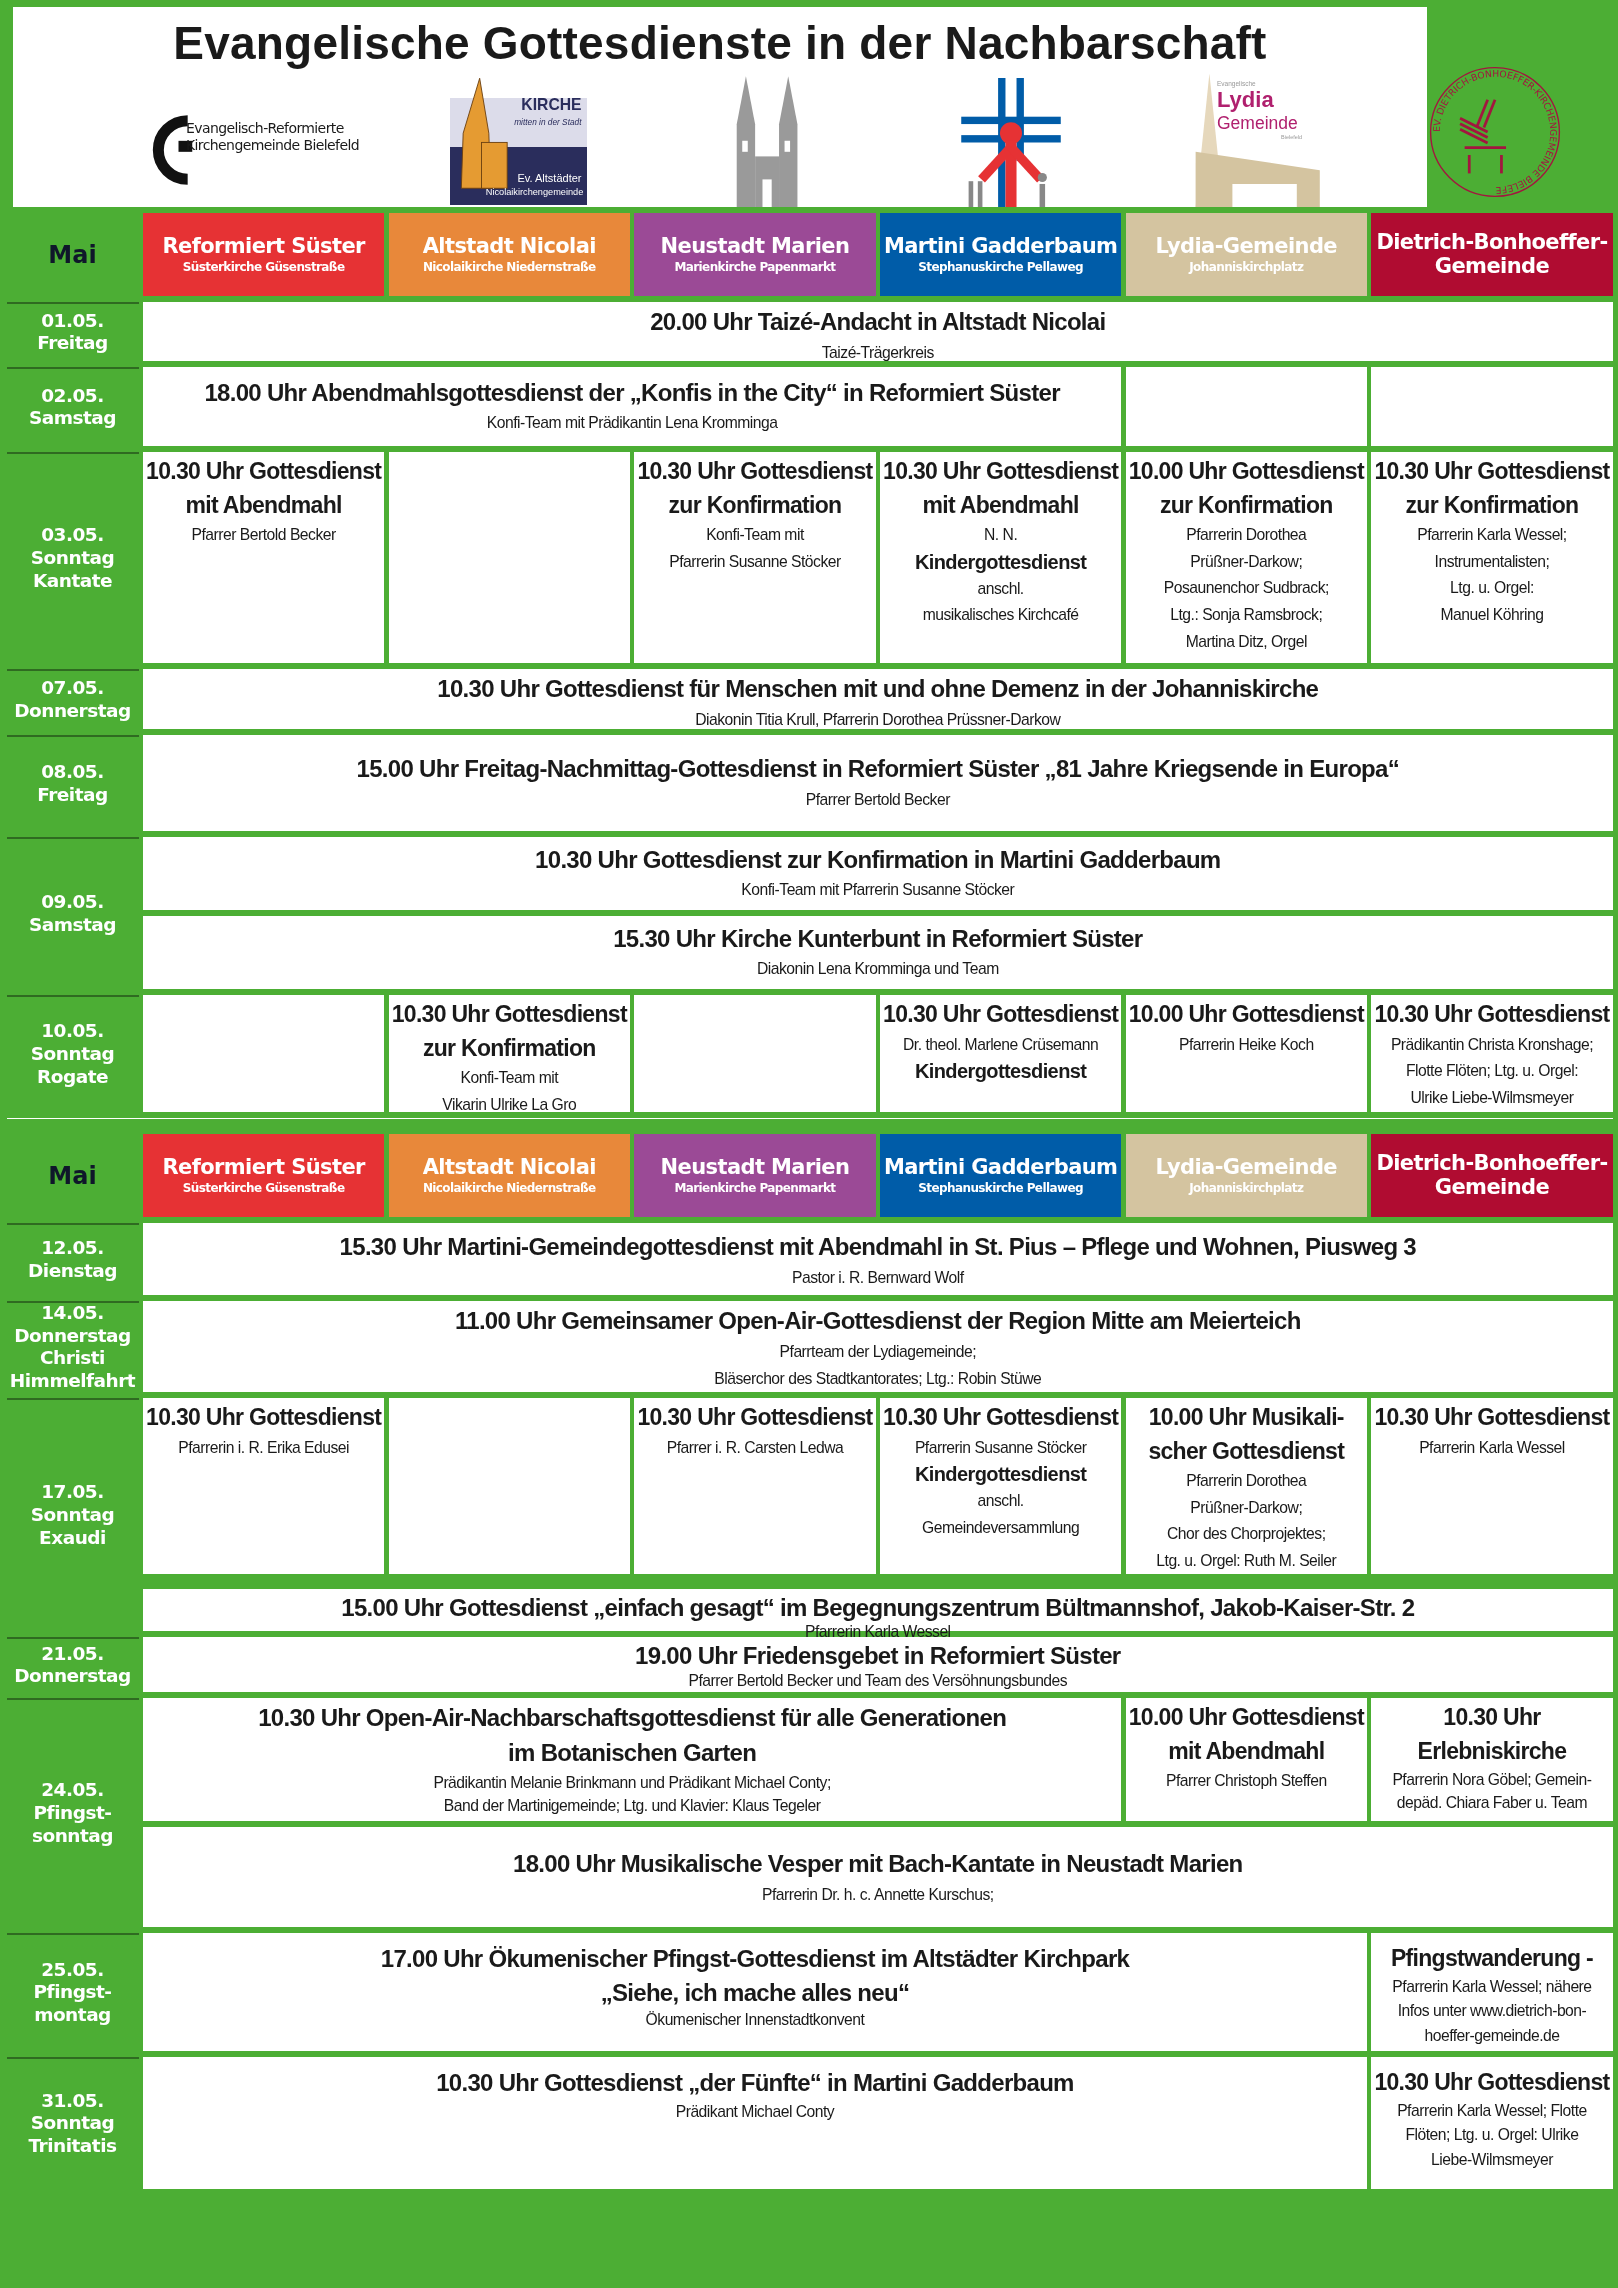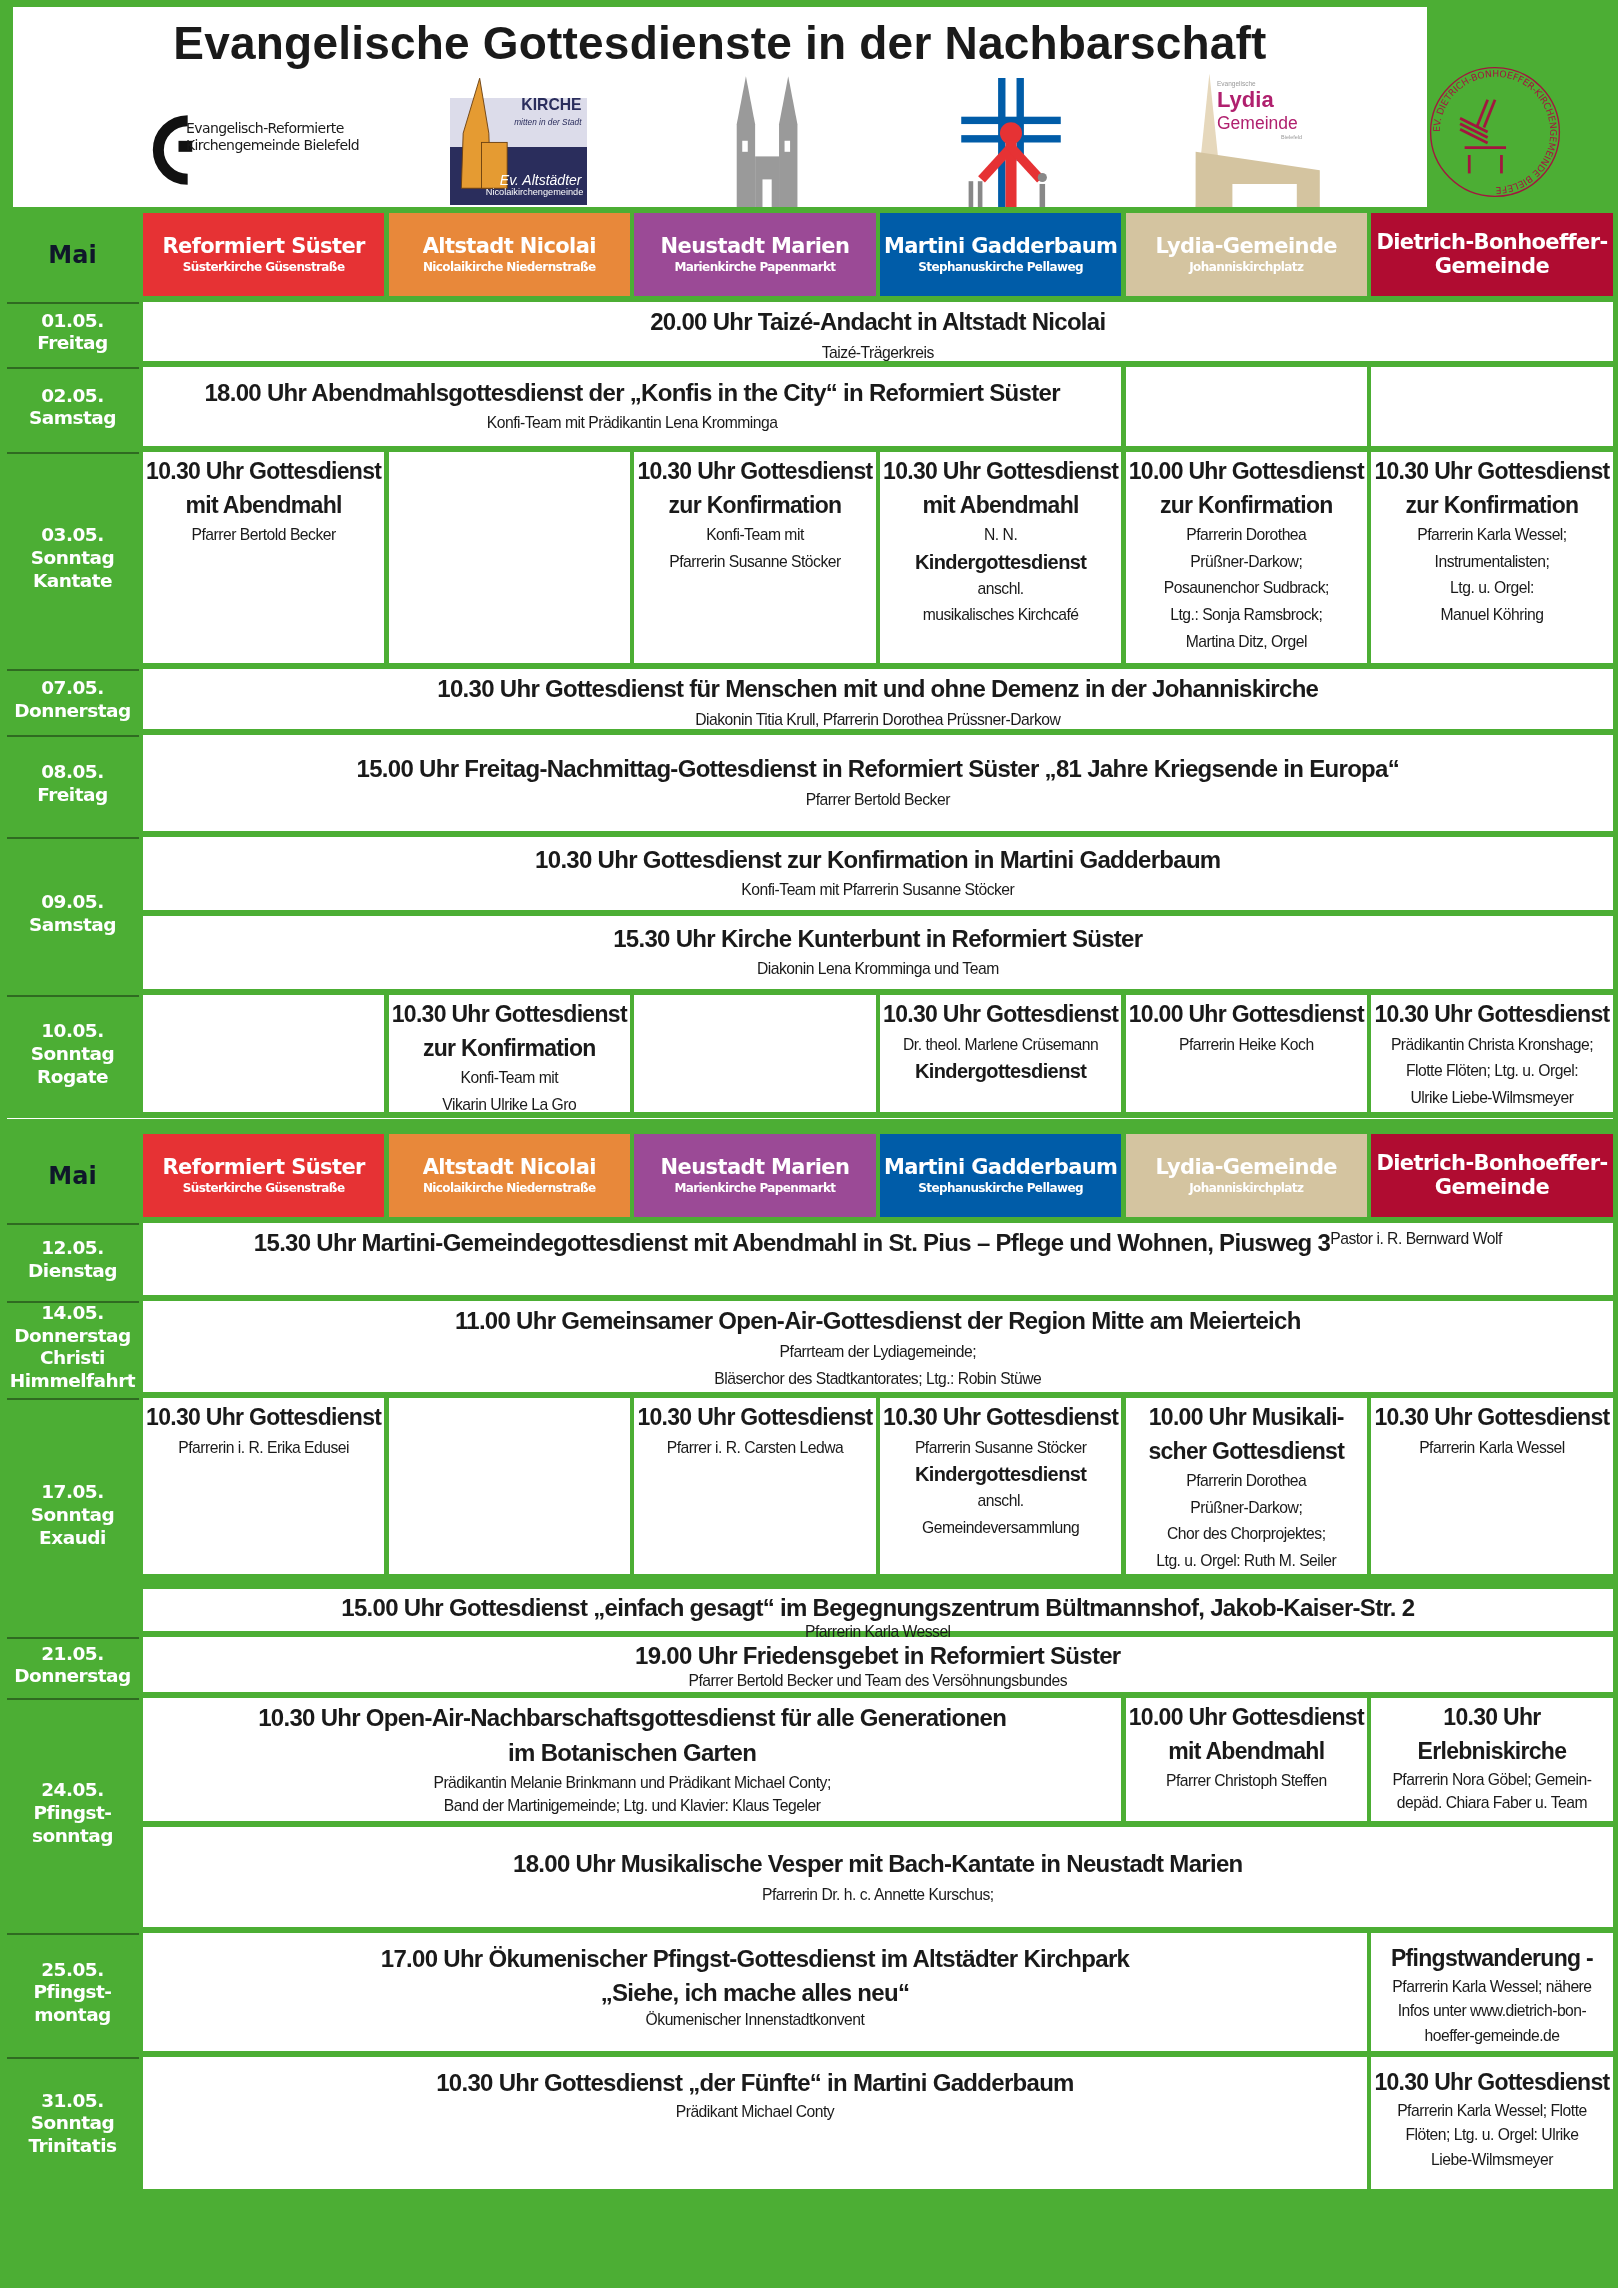--- a/index.html
+++ b/index.html
@@ -45,21 +45,21 @@
 
       <div class="logo" style="left:437px; bottom:1.8px; width:137px; height:127px;">
         <div style="position:absolute;left:0;top:20px;width:137px;height:107px;background:#dcdcea;"></div>
         <div style="position:absolute;left:0;top:69px;width:137px;height:58px;background:#2a2d5c;"></div>
         <svg width="55" height="127" viewBox="0 0 60 138" style="position:absolute;left:3.7px;top:0">
           <polygon points="28,0 38,60 40,120 8,120 10,60" fill="#e59b32" stroke="#6b4010" stroke-width="1"></polygon>
           <rect x="30" y="70" width="28" height="50" fill="#e59b32" stroke="#6b4010"></rect>
         </svg>
         <div style="position:absolute;right:5.5px;top:18.5px;color:#2a2d5c;font-weight:bold;font-size:15.7px;">KIRCHE</div>
         <div style="position:absolute;right:5.5px;top:39px;color:#2a2d5c;font-style:italic;font-size:8.3px;">mitten in der Stadt</div>
-        <div style="position:absolute;right:5.5px;top:94px;color:#fff;font-size:14px;font-style:italic;">Ev. Altstädter</div>
+        <div style="position:absolute;right:5.5px;top:94px;color:#fff;font-size:11px;">Ev. Altstädter</div>
         <div style="position:absolute;right:3.7px;top:109px;color:#fff;font-size:9.2px;">Nicolaikirchengemeinde</div>
       </div>
 
       <div class="logo" style="left:718px; bottom:0; width:74px; height:138px;">
         <svg width="74" height="138" viewBox="0 0 80 150">
           <polygon points="16,8 26,60 26,150 6,150 6,60" fill="#9a9a9a"></polygon>
           <polygon points="62,8 72,60 72,150 52,150 52,60" fill="#9a9a9a"></polygon>
           <rect x="26" y="95" width="26" height="55" fill="#9a9a9a"></rect>
           <rect x="12" y="78" width="6" height="12" fill="#fff"></rect>
           <rect x="58" y="78" width="6" height="12" fill="#fff"></rect>
@@ -294,21 +294,21 @@
       </div>
     <div class="hdr" style="background:#b00c31">
         <div class="n">Dietrich-Bonhoeffer-</div>
         <div class="n">Gemeinde</div>
       </div>
 
     <div class="daycell" style="grid-row:2;grid-column:1;margin-top:5.5px">
         <span>12.05.</span>
         <span>Dienstag</span>
       </div>
-    <div class="cell wide" style="grid-row:2;grid-column:2/8;margin-top:5.5px;display:flex;justify-content:center">
+    <div class="cell wide" style="grid-row:2;grid-column:2/8;margin-top:5.5px;display:flex;flex-direction:column;justify-content:flex-end">
       <div class="t">15.30 Uhr Martini-Gemeindegottesdienst mit Abendmahl in St. Pius – Pflege und Wohnen, Piusweg 3</div>
       <div class="p">Pastor i. R. Bernward Wolf</div>
     </div>
 
     <div class="daycell" style="grid-row:3;grid-column:1;margin-top:5.5px">
         <span>14.05.</span>
         <span>Donnerstag</span>
         <span>Christi</span>
         <span>Himmelfahrt</span>
       </div>

